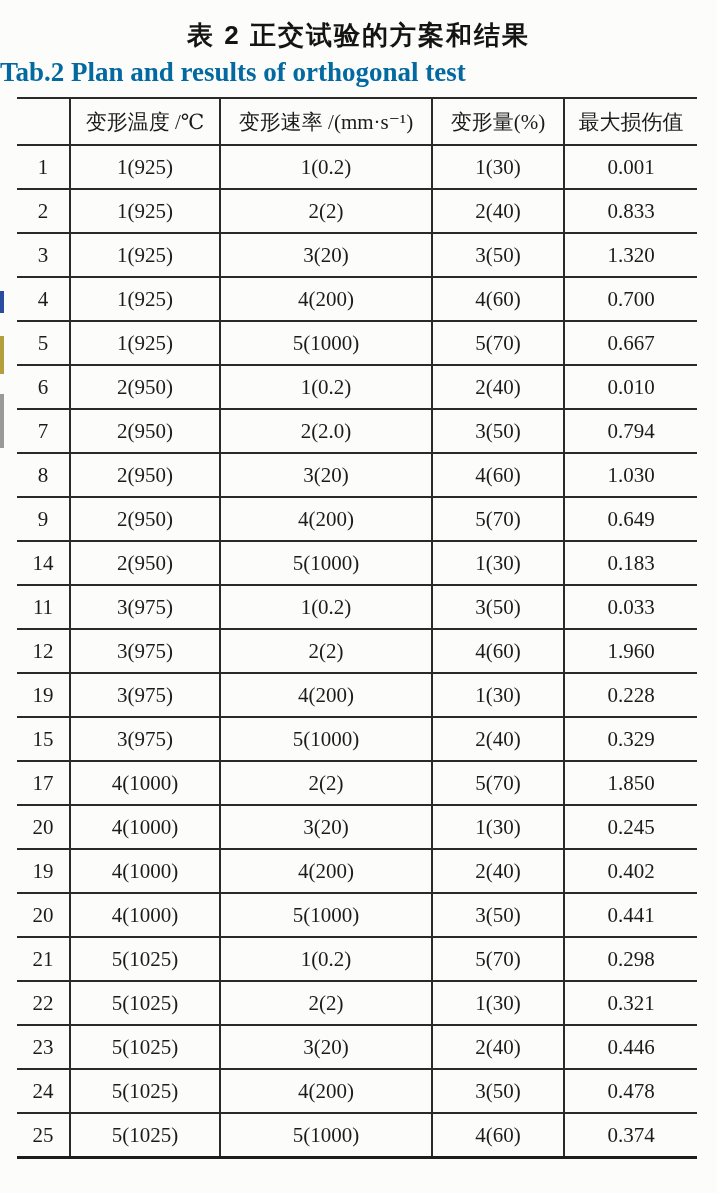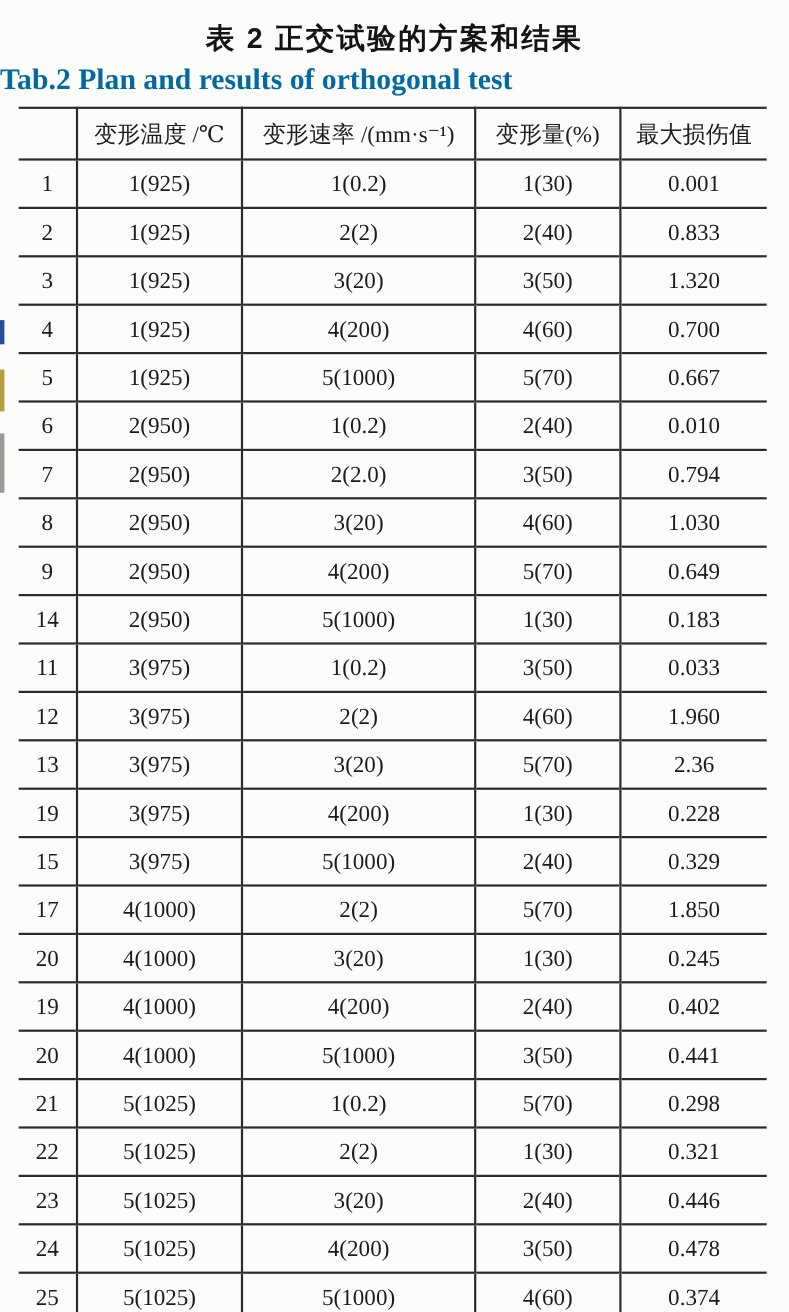--- a/index.html
+++ b/index.html
@@ -163,27 +163,20 @@
           <td>0.033</td>
         </tr>
         <tr>
           <td>12</td>
           <td>3(975)</td>
           <td>2(2)</td>
           <td>4(60)</td>
           <td>1.960</td>
         </tr>
         <tr>
-          <td>13</td>
-          <td>3(975)</td>
-          <td>3(20)</td>
-          <td>5(70)</td>
-          <td>2.36</td>
-        </tr>
-        <tr>
           <td>19</td>
           <td>3(975)</td>
           <td>4(200)</td>
           <td>1(30)</td>
           <td>0.228</td>
         </tr>
         <tr>
           <td>15</td>
           <td>3(975)</td>
           <td>5(1000)</td>

